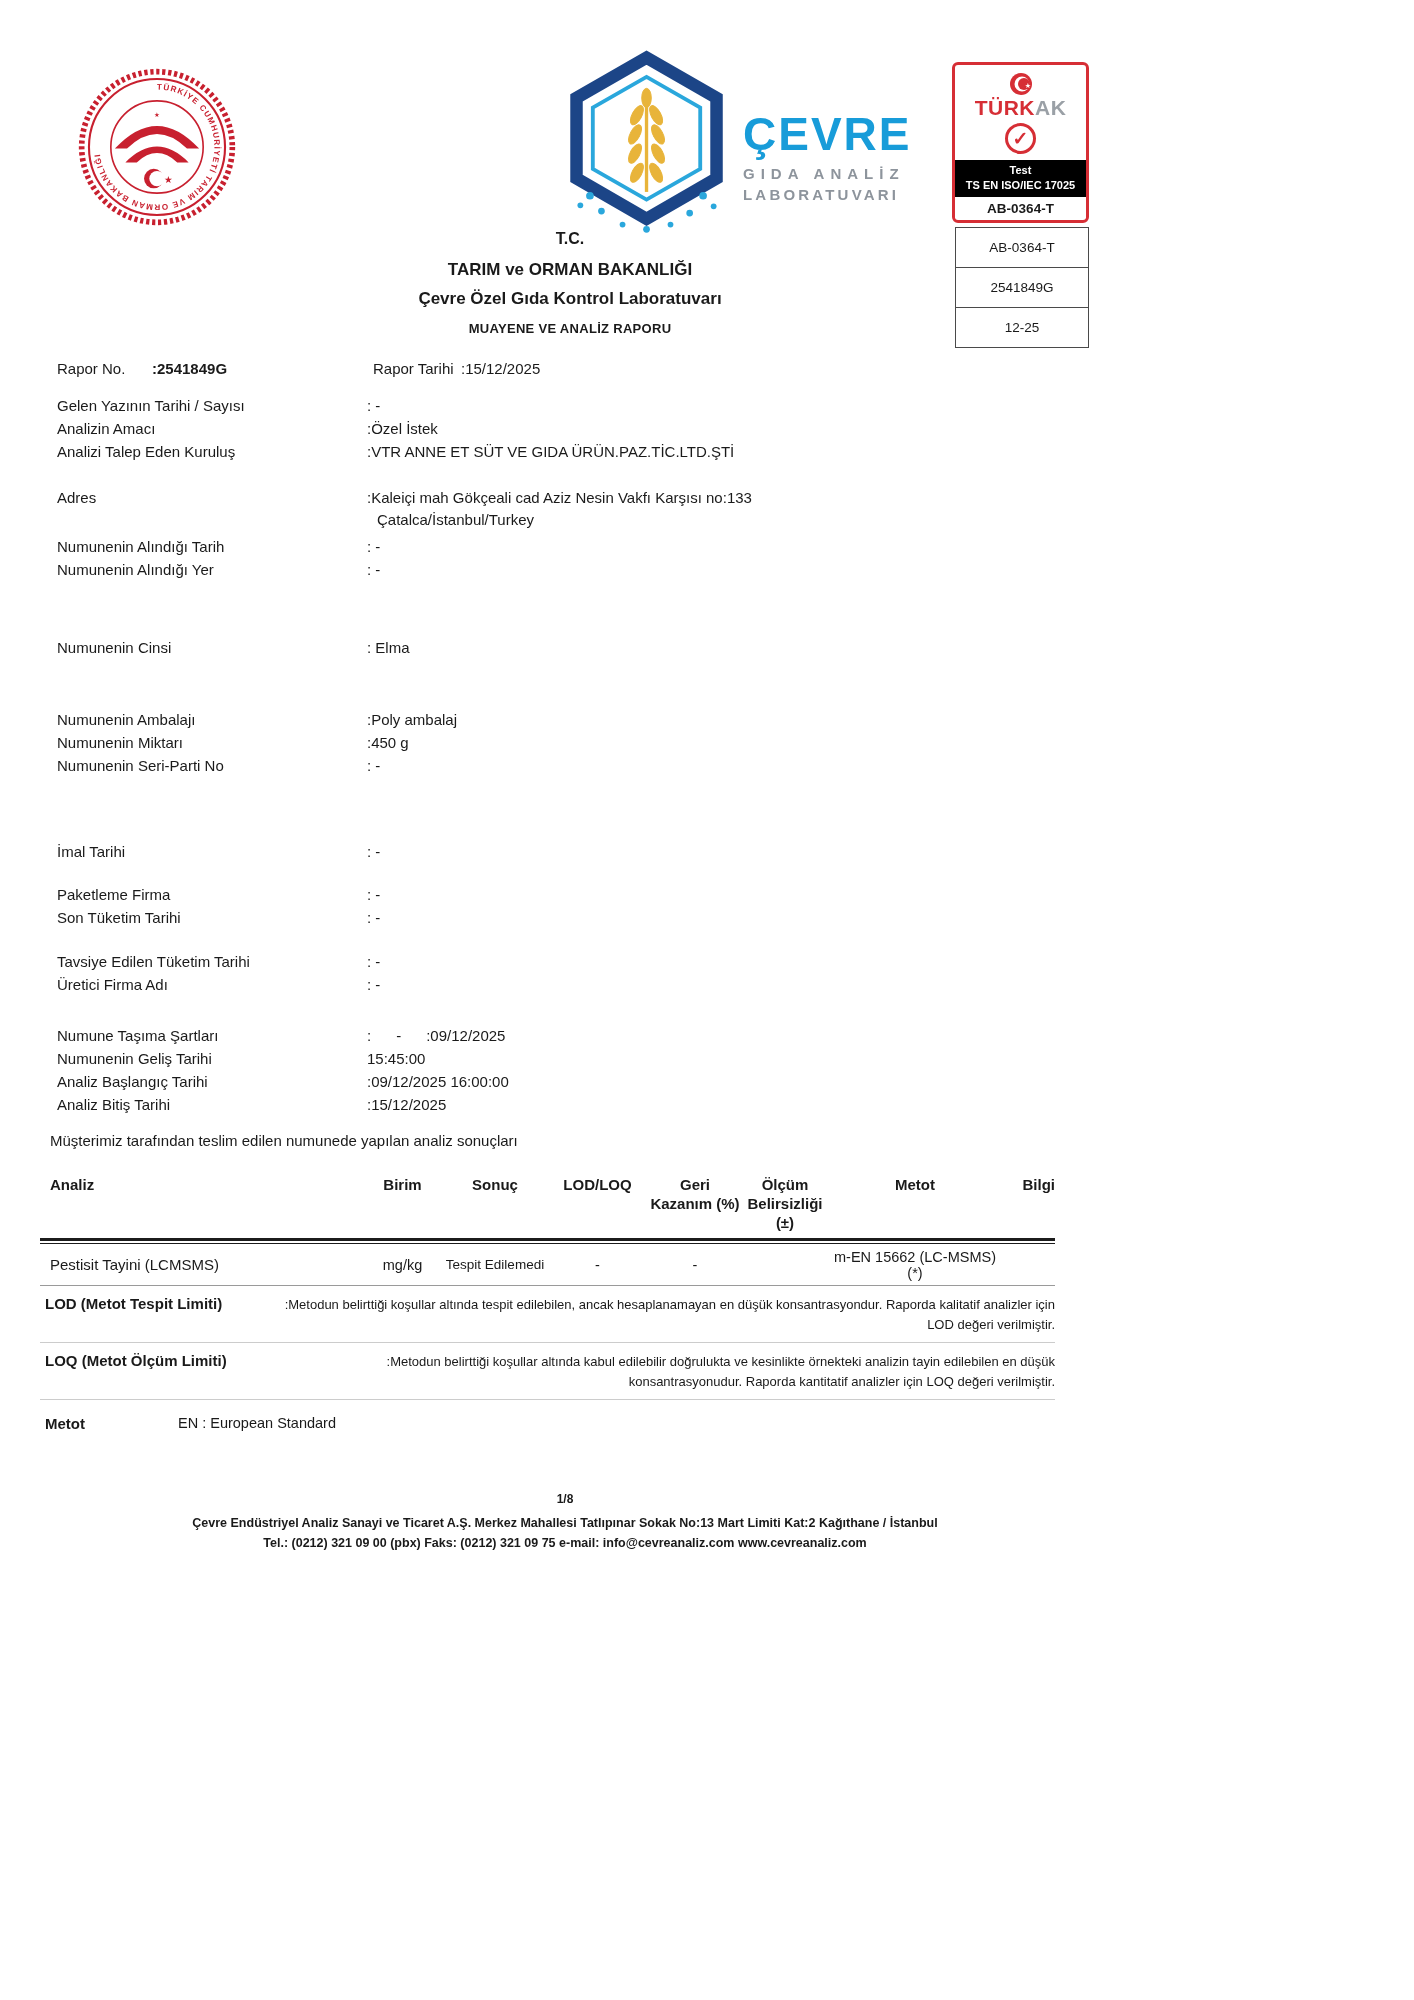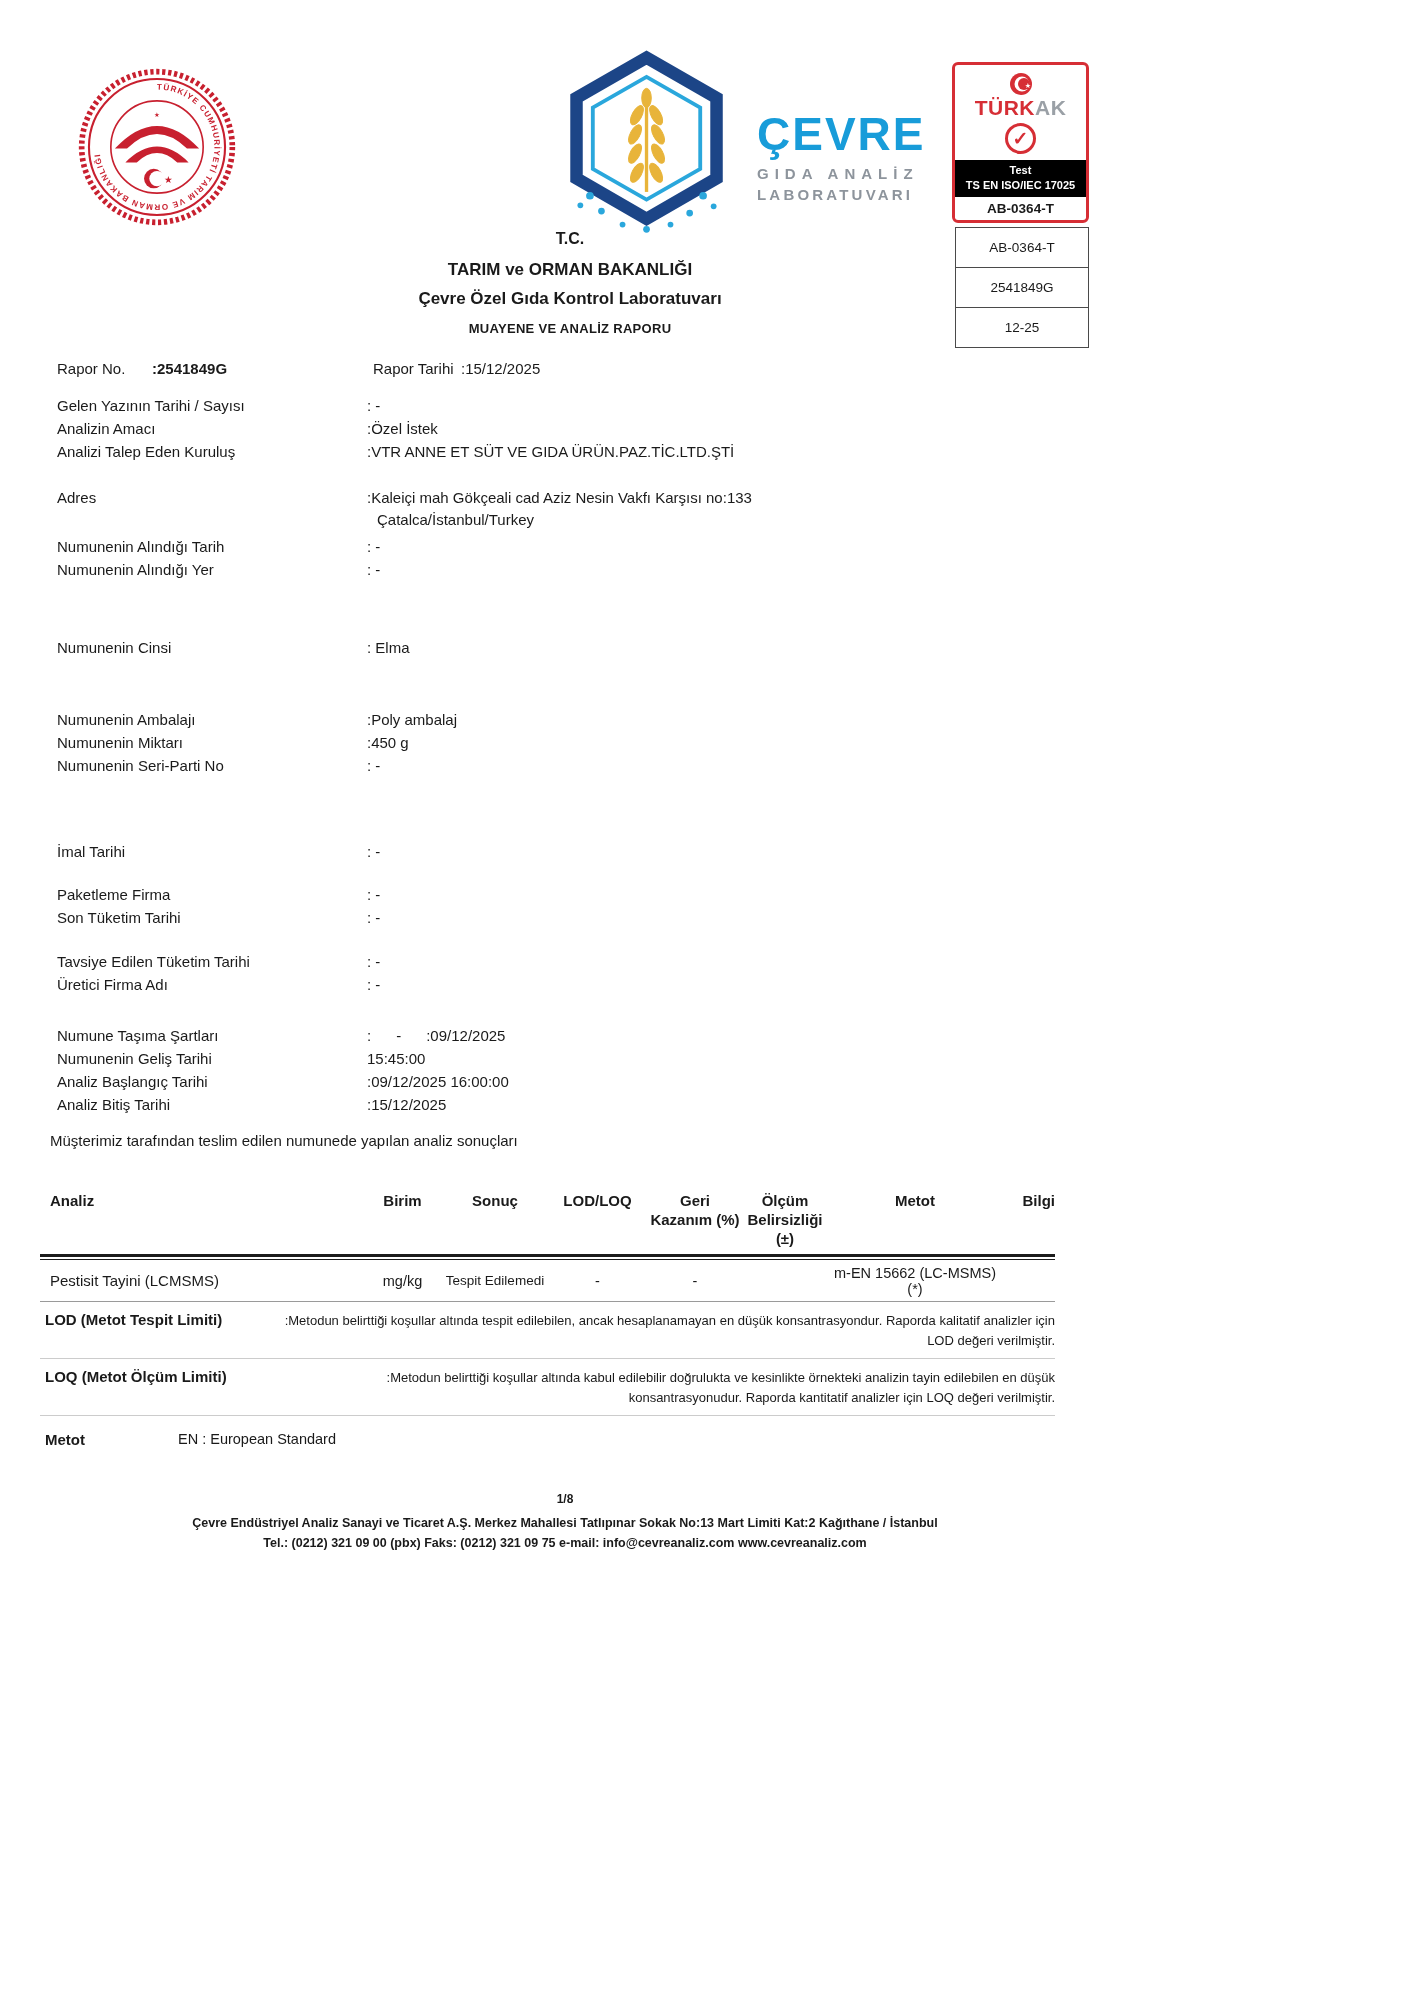--- a/index.html
+++ b/index.html
@@ -2,21 +2,21 @@
 <html><head>
 <meta charset="utf-8">
 <style>
   * { margin:0; padding:0; box-sizing:border-box; }
   html,body { background:#ffffff; }
   body { font-family:"Liberation Sans", sans-serif; color:#1a1a1a; }
   .page { position:relative; width:1414px; height:2000px; background:#fff; overflow:hidden; }
 
   
   .seal { position:absolute; left:76px; top:66px; width:162px; height:162px; }
-  .cevre { position:absolute; left:563px; top:50px; display:flex; align-items:center; gap:26px; }
+  .cevre { position:absolute; left:563px; top:50px; display:flex; align-items:center; gap:12px; }
   .cevre-text { display:flex; flex-direction:column; padding-top:26px; }
   .cevre-name { font-size:46px; font-weight:bold; color:#189cd9; letter-spacing:2px; line-height:1.0; }
   .cevre-sub  { color:#8d949c; font-size:15px; font-weight:bold; letter-spacing:6px; margin-top:8px; white-space:nowrap; }
   .cevre-sub2 { color:#8d949c; font-size:15px; font-weight:bold; letter-spacing:3.2px; margin-top:4px; white-space:nowrap; }
 
   .turkak { position:absolute; left:952px; top:62px; width:137px; height:161px; border:3px solid #d62e35;
             border-radius:6px; background:#fff; display:flex; flex-direction:column; align-items:center;
             padding-top:7px; overflow:hidden; }
   .tk-name { font-size:21px; font-weight:bold; letter-spacing:0.5px; margin-top:1px; line-height:1; }
   .tk-name .turk { color:#d62e35; }
@@ -48,21 +48,21 @@
   .fvalue { white-space:pre-wrap; }
   .v2line { padding-left:337px; line-height:22px; }
 
   .g4  { margin-top:4px; }  .g14 { margin-top:14px; } .g20 { margin-top:20px; }
   .g21 { margin-top:21px; } .g23 { margin-top:23px; } .g28 { margin-top:28px; }
   .g49 { margin-top:49px; } .g55 { margin-top:55px; } .g63 { margin-top:63px; }
 
   .intro { margin-top:16px; padding-left:10px; font-size:15px; }
 
   
-  .rtable { margin-top:40px; width:1015px; }
+  .rtable { margin-top:24px; width:1015px; }
   .tgrid { display:grid; grid-template-columns:320px 85px 100px 105px 90px 90px 170px 55px; }
   .thead { font-weight:bold; font-size:15px; align-items:start; padding:2px 0 6px; }
   .thead > div { text-align:center; line-height:19px; }
   .thead > div.c-analiz { text-align:left; padding-left:10px; }
   .thead > div.c-bilgi { text-align:right; }
   .dbl-rule { height:6px; border-top:3px solid #1c1c1c; border-bottom:1px solid #1c1c1c; }
   .trow { font-size:14.5px; padding:5px 0 4px; border-bottom:1px solid #9a9a9a; align-items:center; }
   .trow > div { text-align:center; line-height:16px; }
   .trow > div.c-analiz { text-align:left; padding-left:10px; font-size:15px; }
   .sonuc-cell { font-size:13.5px; }

